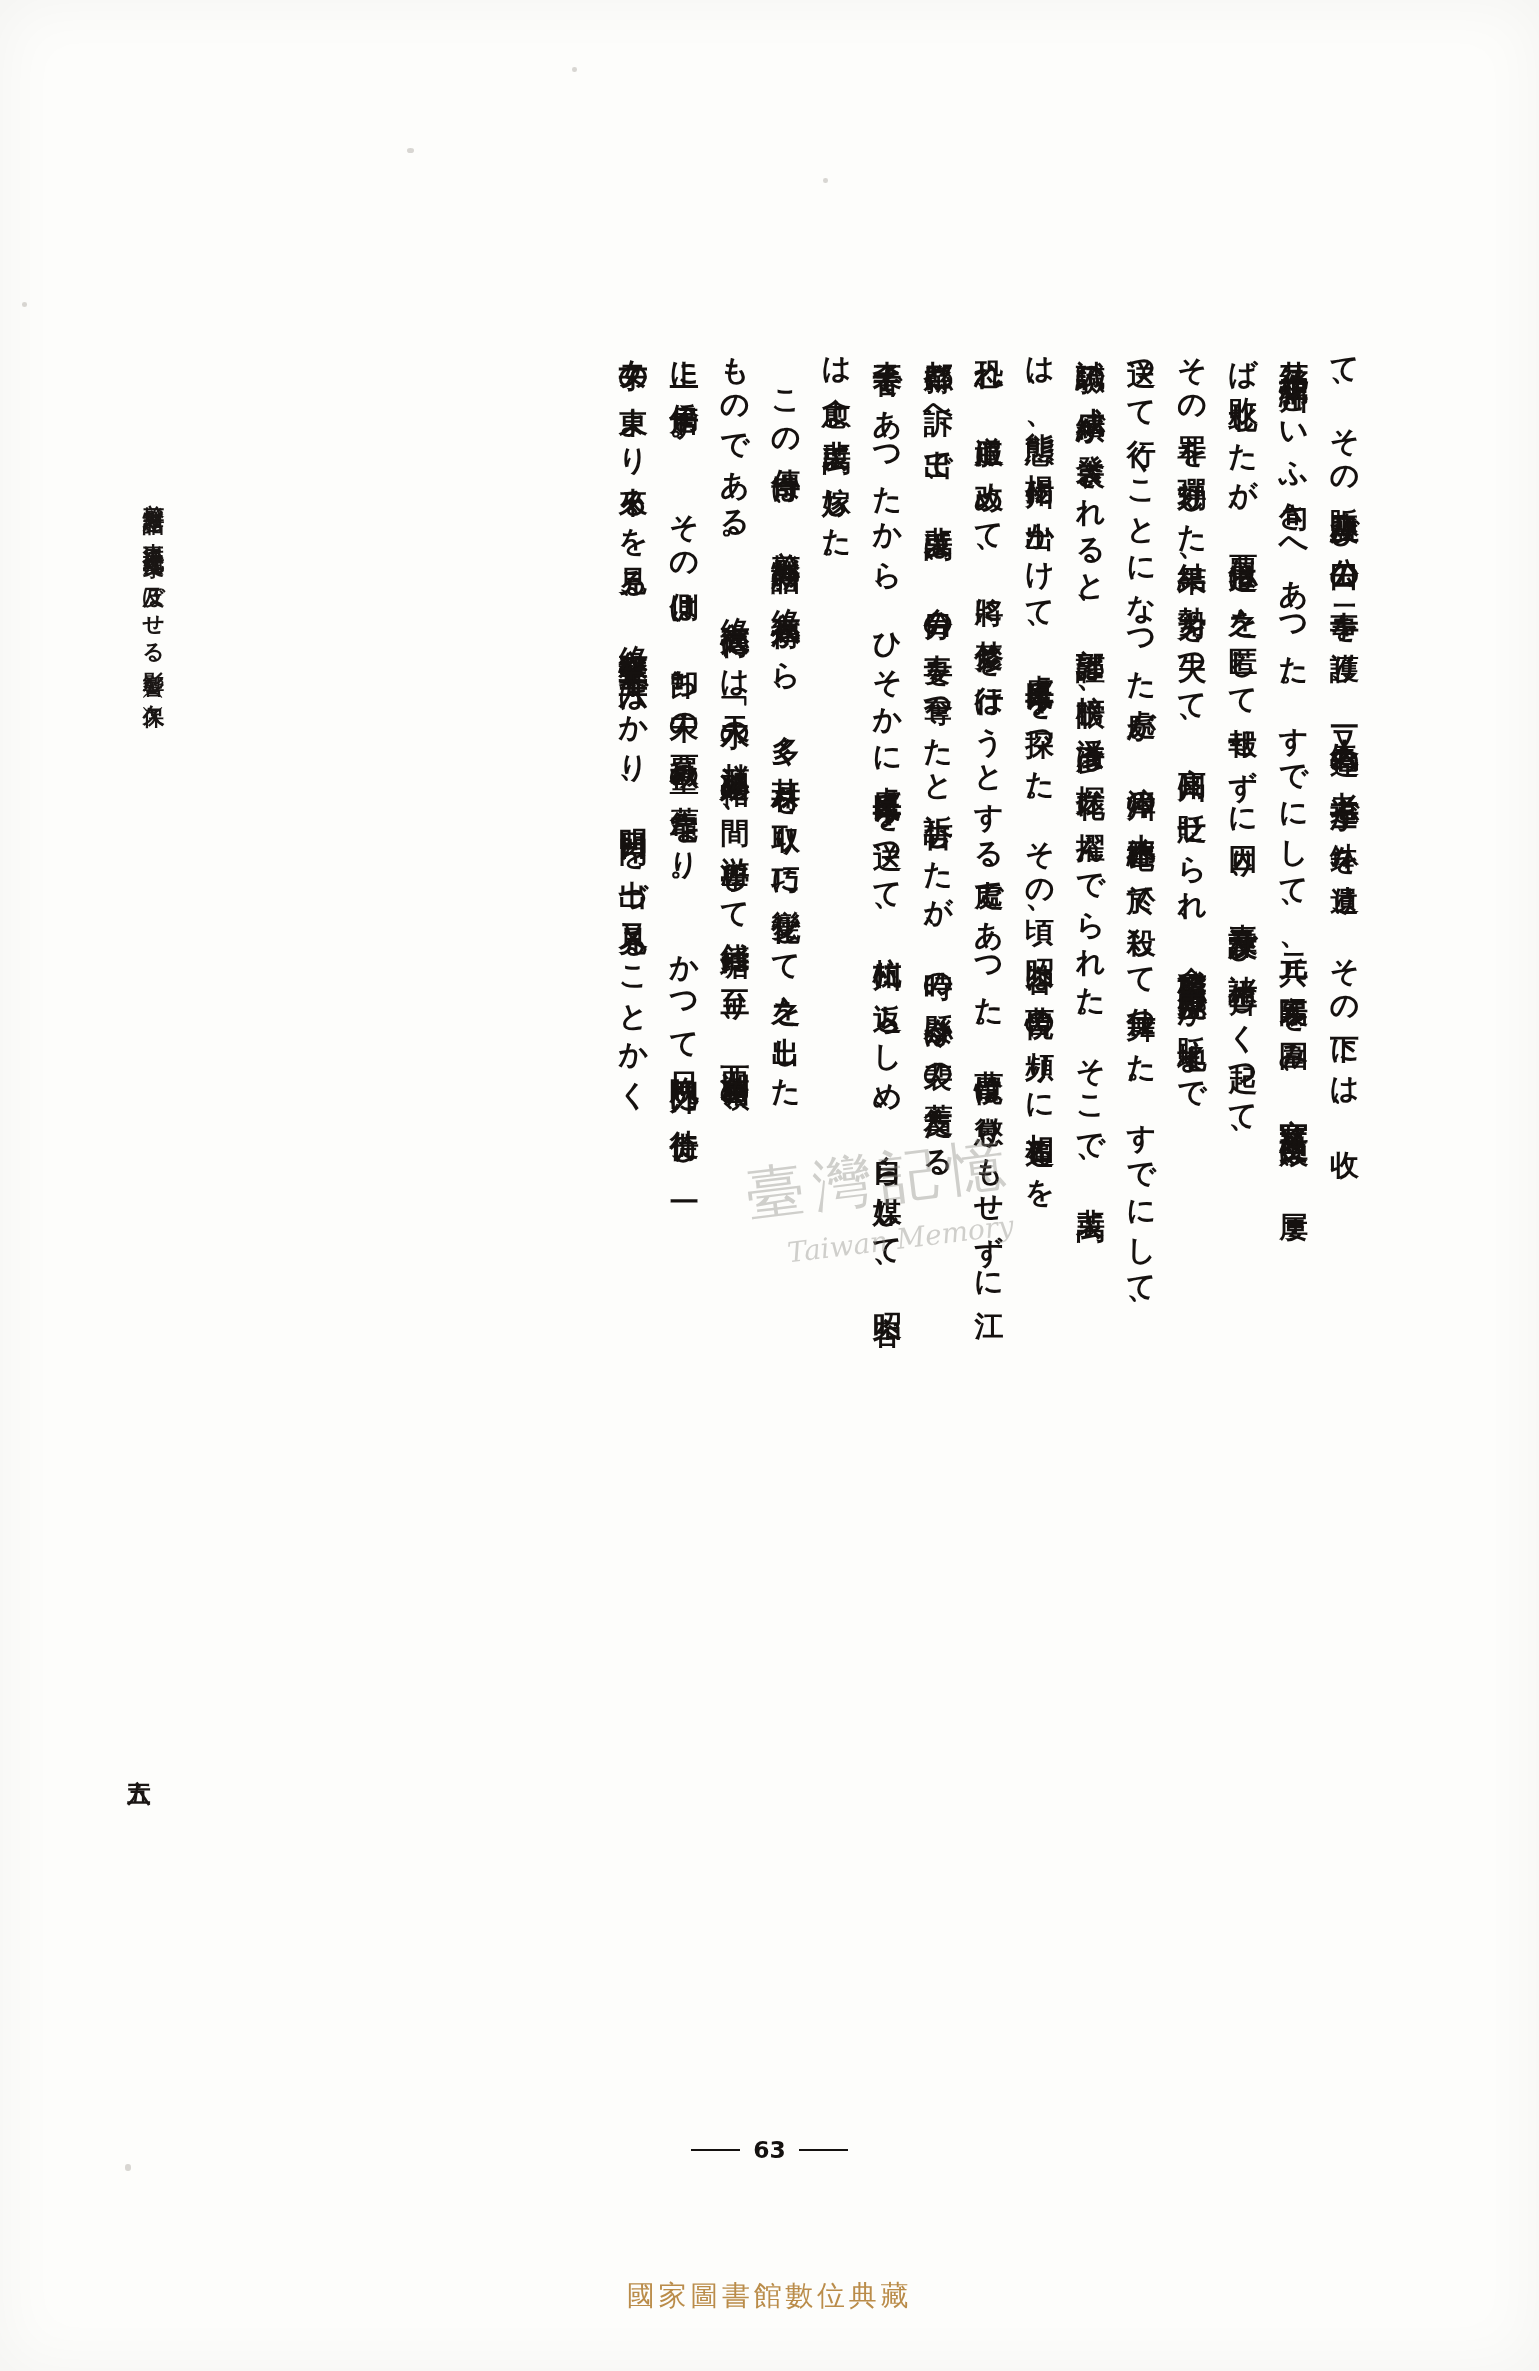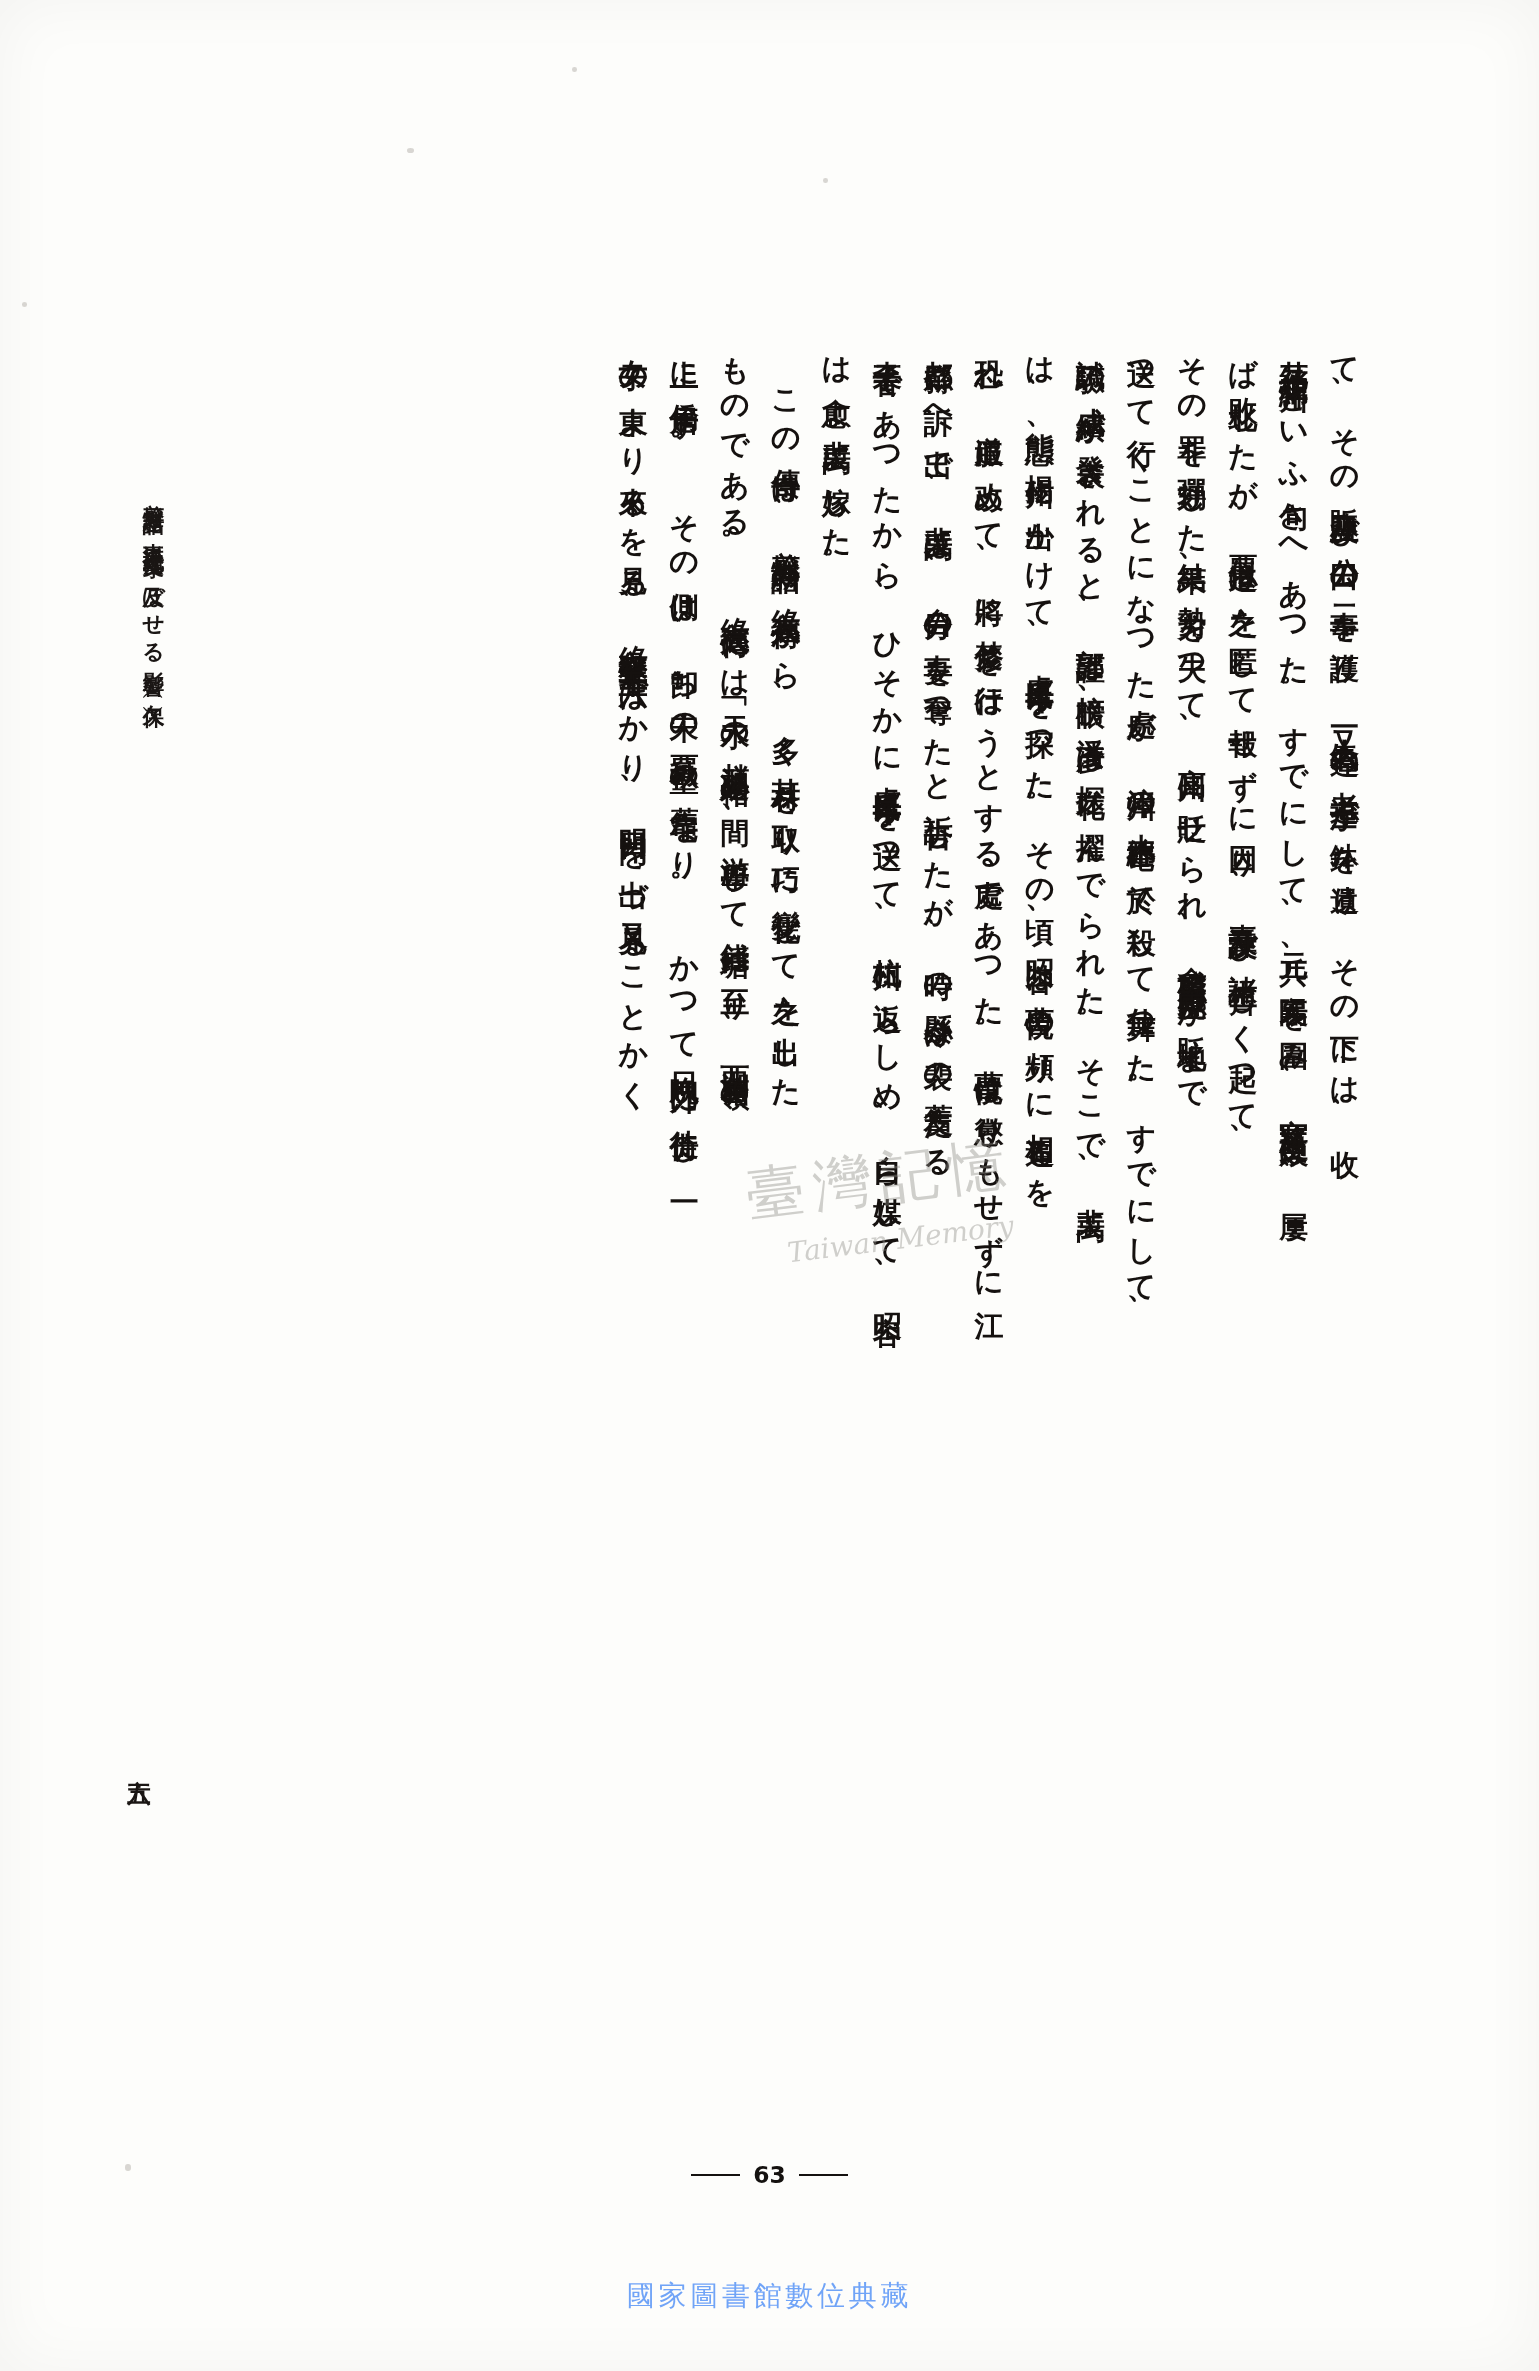--- a/index.html
+++ b/index.html
@@ -94,37 +94,36 @@
     right: 0;
     top: 2136px;
     display: flex;
     align-items: center;
     justify-content: center;
     gap: 13px;
     color: #14110f;
     font-size: 23.4px;
     font-family: "DejaVu Sans", "Liberation Sans", sans-serif;
     font-weight: 700;
-    margin-top: 25px;
   }
   .folio .rule {
     display: block;
     width: 49px;
     height: 2.8px;
     background: #14110f;
   }
 
   
   .bottom-mark {
     position: absolute;
     left: 0;
     right: 0;
     top: 2277px;
     text-align: center;
-    color: #3b82f6;
+    color: #a16207;
     font-size: 28px;
     letter-spacing: 3.7px;
     font-family: Liberation Serif, serif;
     opacity: 0.72;
   }
 
   
   .stamp {
     position: absolute;
     left: 750px;

